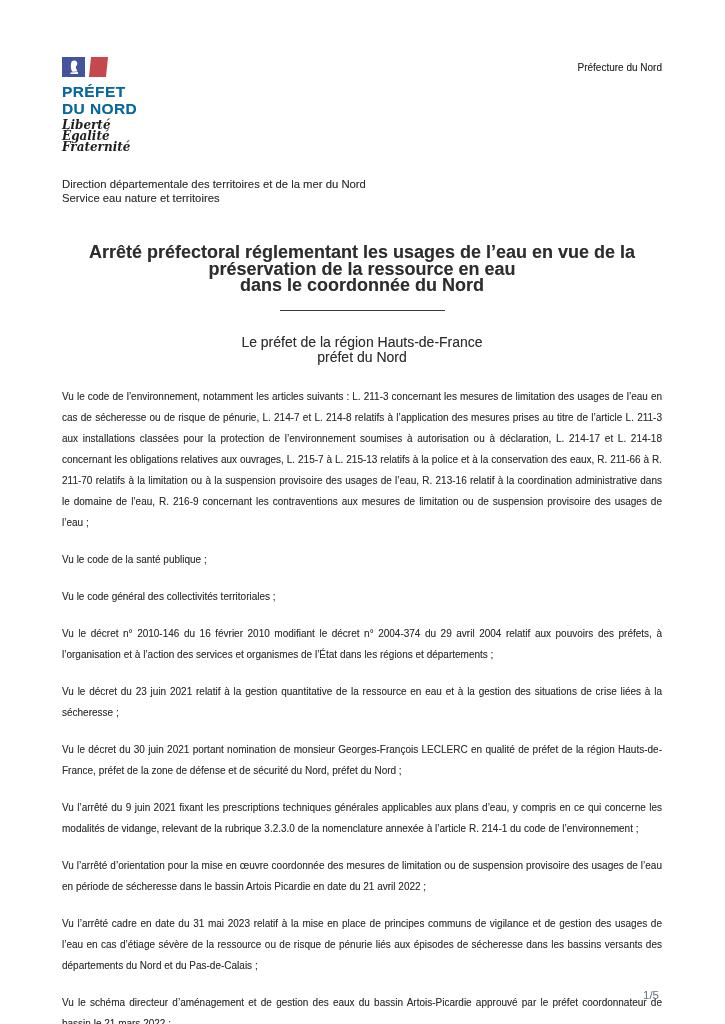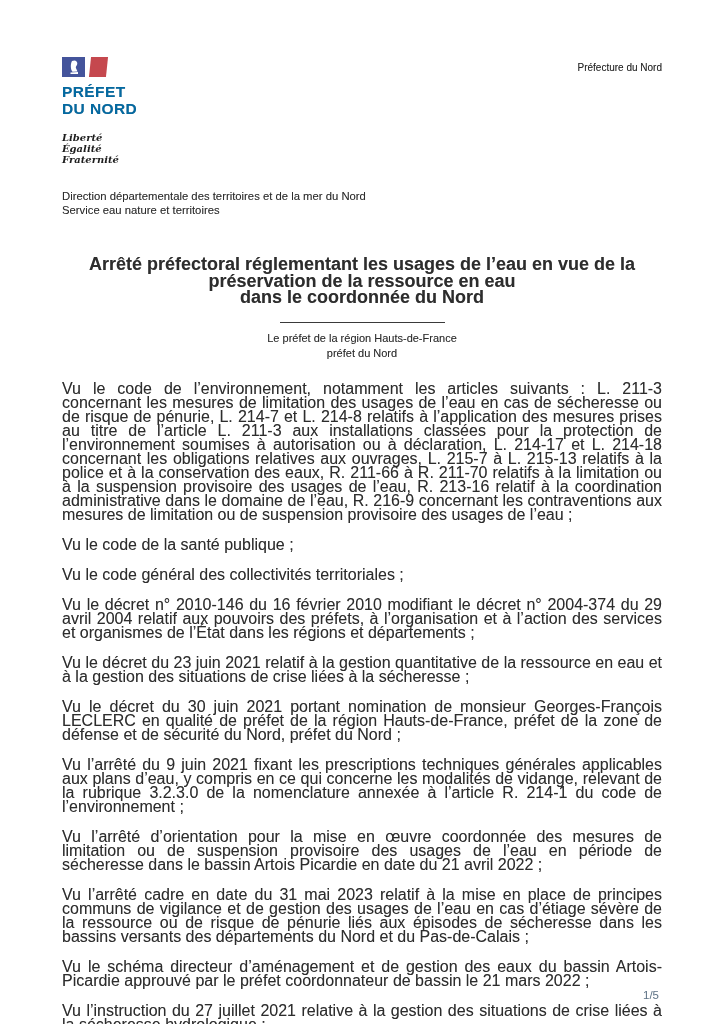--- a/index.html
+++ b/index.html
@@ -11,33 +11,33 @@
   }
   .content { padding:57px 63px 0 62px; }
   .soft { text-shadow:0 0 0.5px rgba(45,45,45,0.35); }
 
   
   .header-row { display:flex; justify-content:space-between; align-items:flex-start; }
   .flag { display:flex; gap:5px; height:20px; margin-bottom:6px; }
   .flag-blue { width:23px; height:20px; display:flex; align-items:center; justify-content:center; }
   .flag-red { width:17px; height:20px; transform:skewX(-6deg); }
   .logo-title { font-weight:bold; font-size:15.5px; line-height:17px; letter-spacing:0.4px; color:#0369a1; }
-  .motto { margin-top:15px; font-family:"DejaVu Serif", serif; font-style:italic; font-weight:bold; font-size:10px; line-height:11px; color:#1e1e1e; }
+  .motto { margin-top:3px; font-family:"DejaVu Serif", serif; font-style:italic; font-weight:bold; font-size:12px; line-height:11px; color:#1e1e1e; }
   .prefecture-title { font-weight:normal; font-size:10px; margin-top:5px; color:#262626; }
 
   .direction { margin-top:24px; font-size:11.3px; line-height:14px; }
 
   
   .doc-title { margin-top:39px; text-align:center; font-weight:bold; font-size:18px; line-height:16.5px; }
   .divider { width:165px; border:none; border-top:1.8px solid #3a3a3a; margin:16px auto 0; }
-  .subtitle { margin-top:8px; text-align:center; font-size:11px; line-height:15.5px; }
+  .subtitle { margin-top:24px; text-align:center; font-size:14px; line-height:15.5px; }
 
   
   .body-text { margin-top:20px; }
-  .body-text p { font-size:16px; line-height:14px; text-align:justify; margin-bottom:16px; }
+  .body-text p { font-size:10px; line-height:21px; text-align:justify; margin-bottom:16px; }
 
   .page-number { position:absolute; right:66px; bottom:23px; font-size:11.5px; color:#5d7285; }
 </style>
 </head>
 <body>
 
 <div class="page">
   <div class="content">
 
     <div class="header-row">

